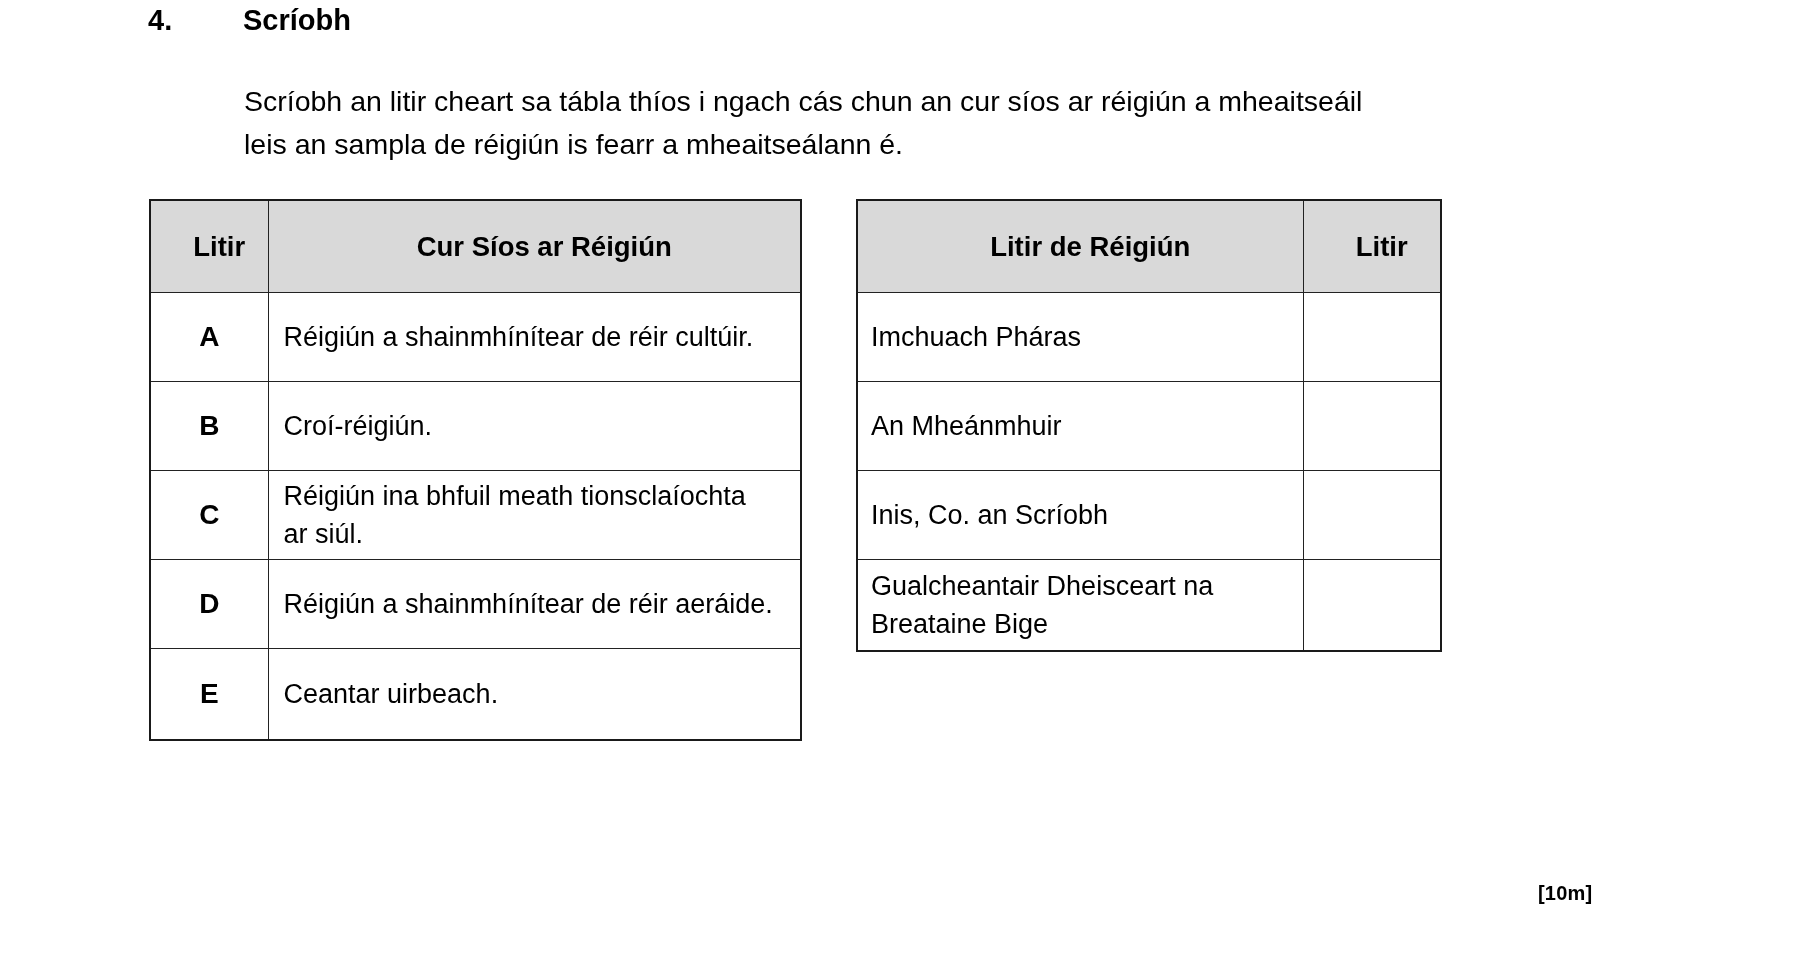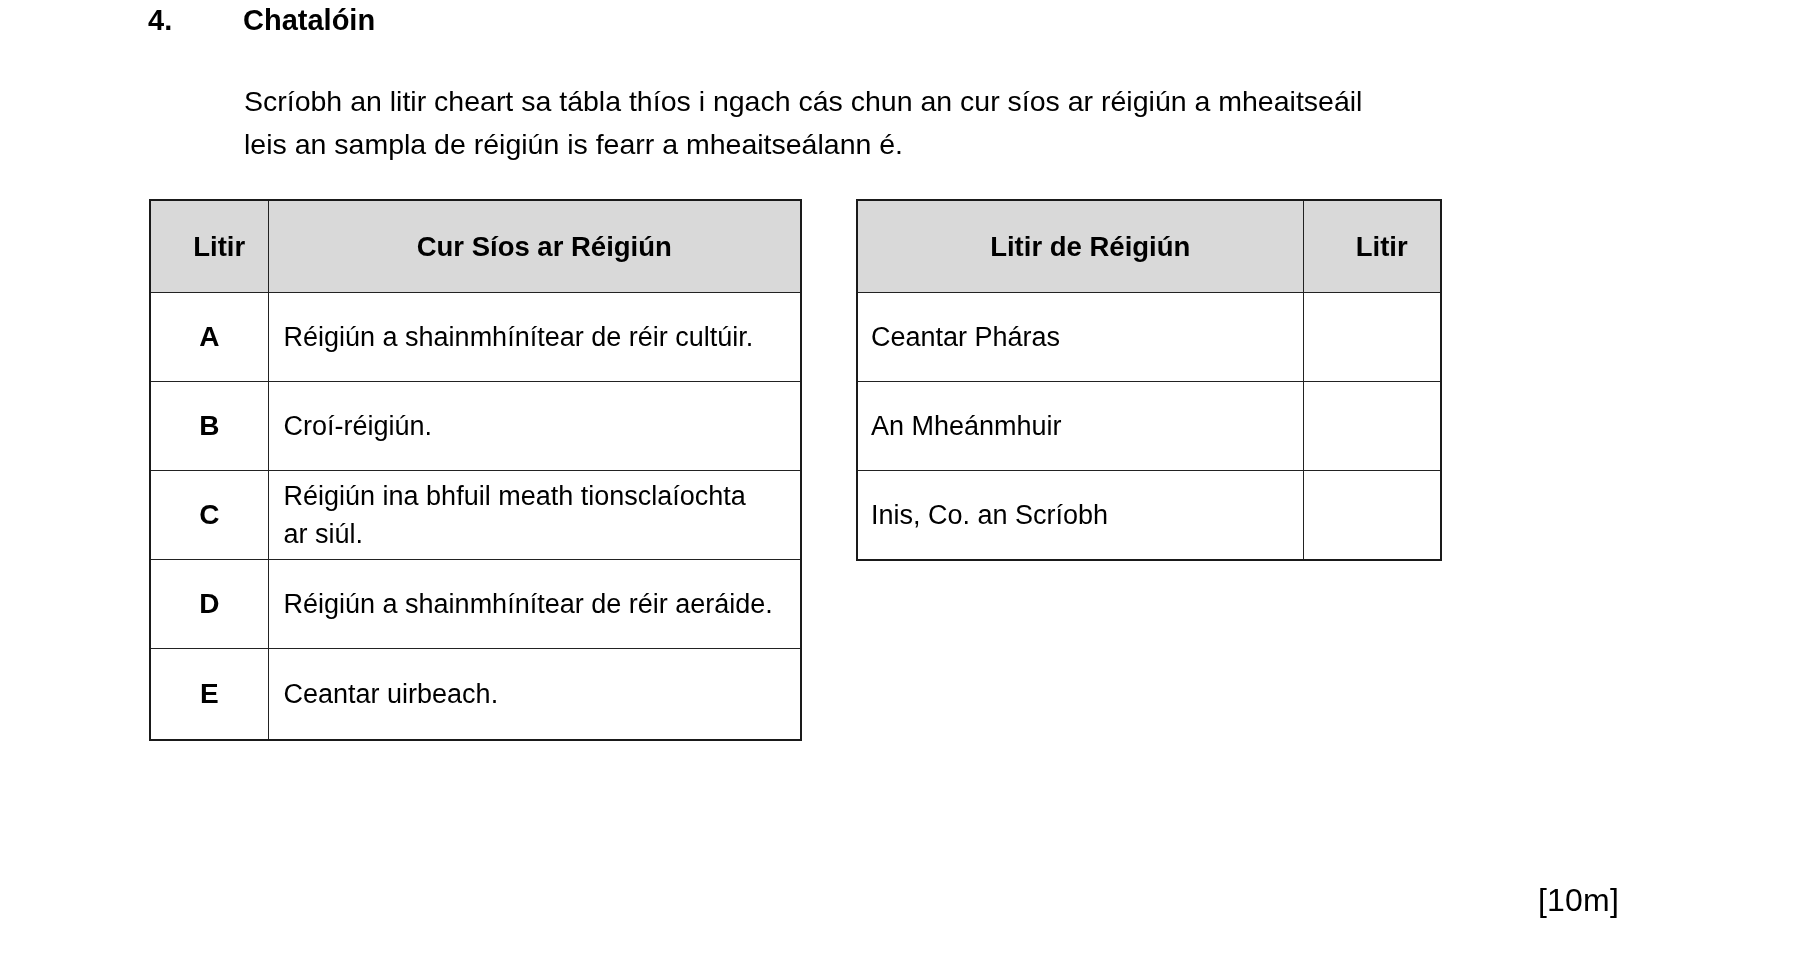--- a/index.html
+++ b/index.html
@@ -121,33 +121,33 @@
   }
 
   .row-h1 { height: 89px; }
   .row-h2 { height: 91px; }
 
   
   .marks {
     position: absolute;
     left: 1538px;
     top: 882px;
-    font-size: 32px;
-    font-weight: normal;
+    font-size: 20px;
+    font-weight: bold;
     letter-spacing: 0.2px;
   }
 </style>
 </head>
 <body>
 
 <div class="page">
 
   <div class="q-head">
     <span class="q-num">4.</span>
-    <span class="q-title">Chatalóin</span>
+    <span class="q-title">Scríobh</span>
   </div>
 
   <div class="instruction">
     <span class="line">Scríobh an litir cheart sa tábla thíos i ngach cás chun an cur síos ar réigiún a mheaitseáil</span>
     <span class="line">leis an sampla de réigiún is fearr a mheaitseálann é.</span>
   </div>
 
   <table class="tbl" id="table-left">
     <colgroup>
       <col class="c-letter">
@@ -189,29 +189,33 @@
       <col class="c-letter">
     </colgroup>
     <thead>
       <tr>
         <th>Litir de Réigiún</th>
         <th>Litir</th>
       </tr>
     </thead>
     <tbody>
       <tr class="row-h1">
-        <td class="sample">Ceantar Pháras</td>
+        <td class="sample">Imchuach Pháras</td>
         <td class="answer"></td>
       </tr>
       <tr class="row-h1">
         <td class="sample">An Mheánmhuir</td>
         <td class="answer"></td>
       </tr>
       <tr class="row-h1">
         <td class="sample">Inis, Co. an Scríobh</td>
+        <td class="answer"></td>
+      </tr>
+      <tr class="row-h2">
+        <td class="sample">Gualcheantair Dheisceart na Breataine Bige</td>
         <td class="answer"></td>
       </tr>
     </tbody>
   </table>
 
   <div class="marks">[10m]</div>
 
 </div>
 
 </body></html>

